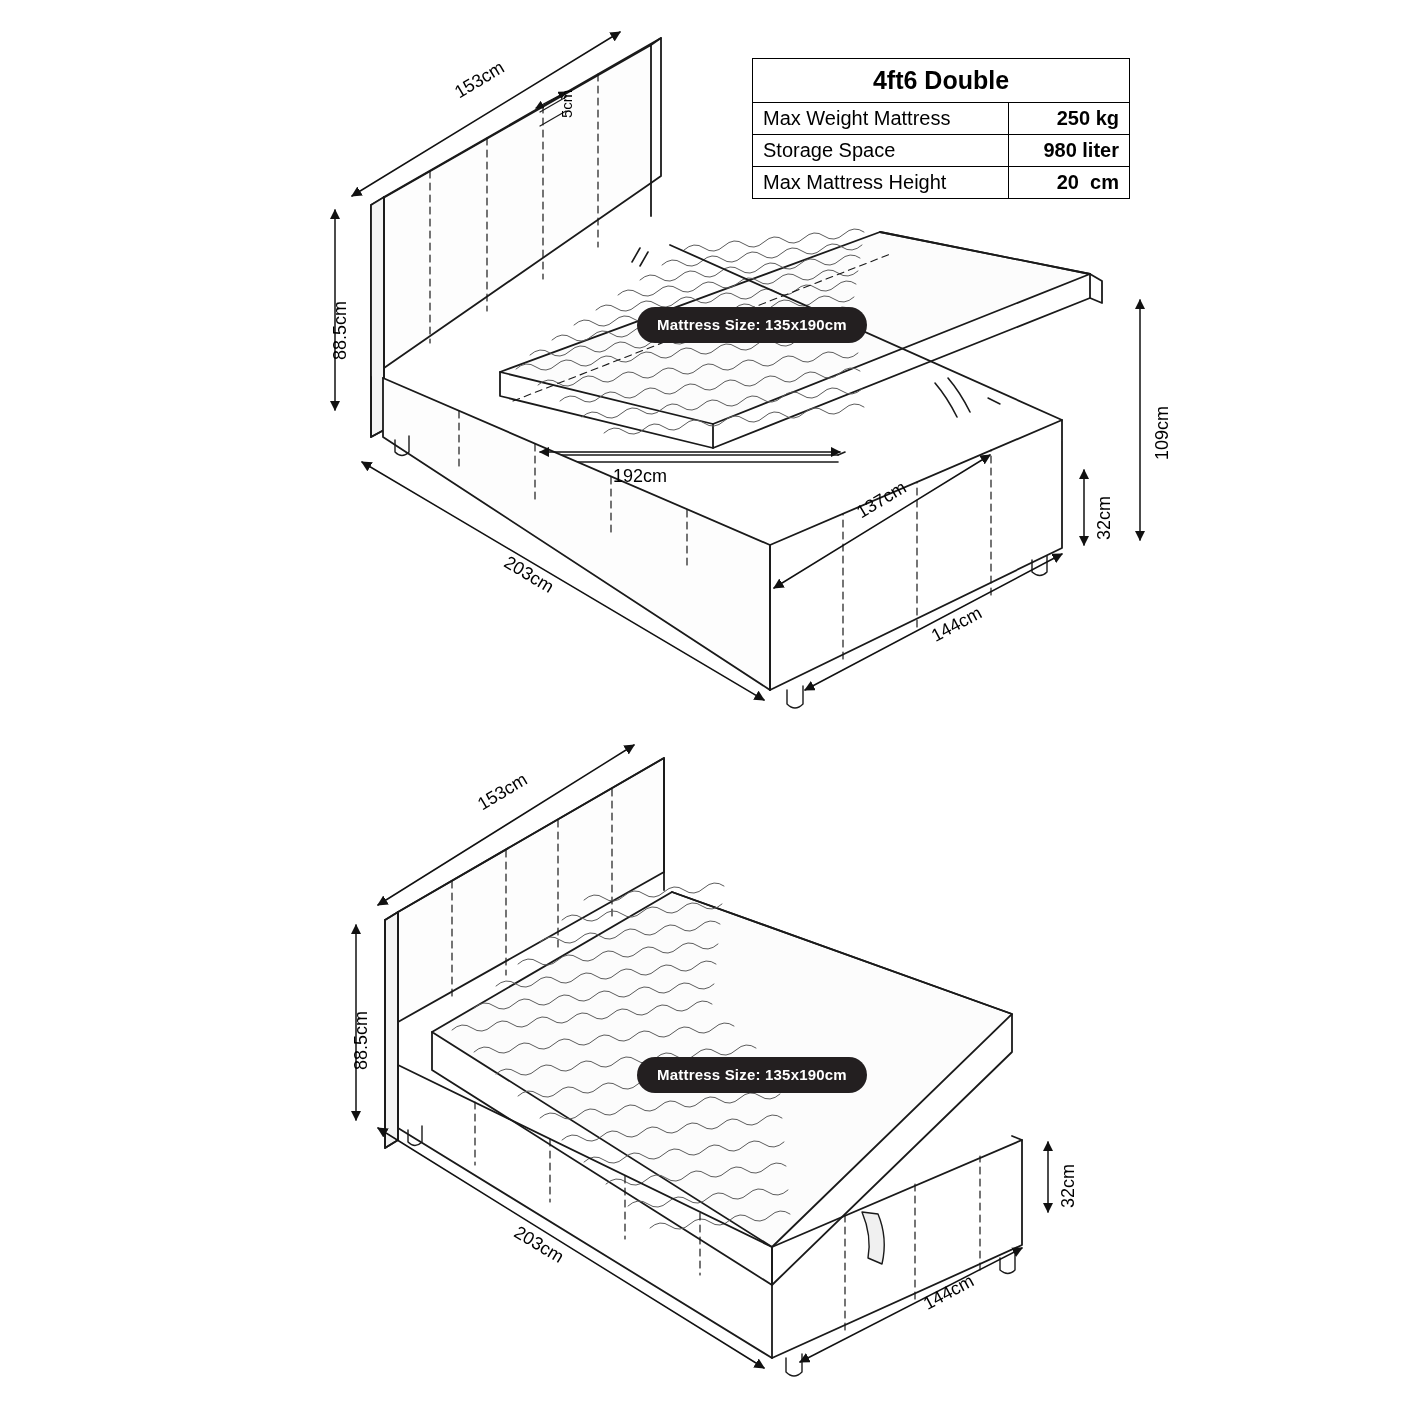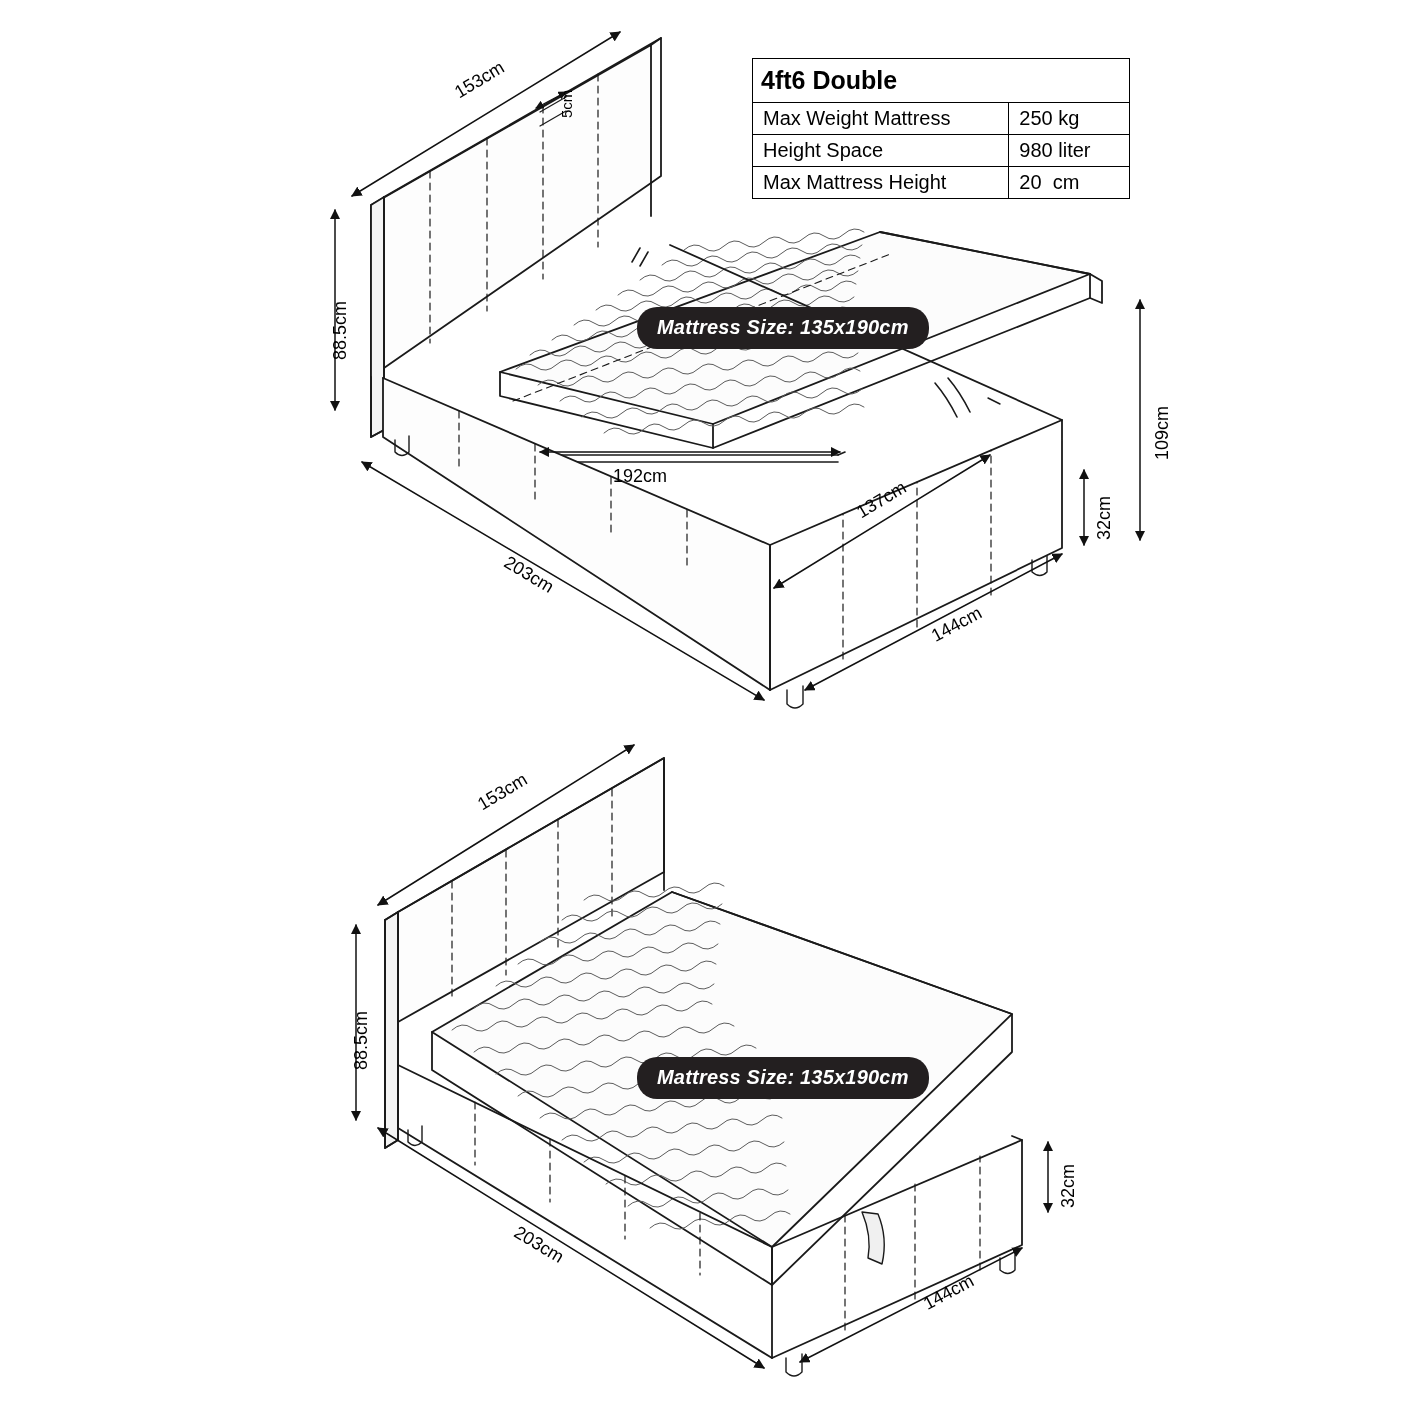--- a/index.html
+++ b/index.html
@@ -37,41 +37,40 @@
     border-collapse: collapse;
     background: #fff;
     font-size: 20px;
   }
   .spec-table td {
     border: 1.2px solid #000;
     padding: 3px 10px;
     line-height: 1.25;
   }
   .spec-title td {
-    text-align: left;
+    text-align: center;
     font-weight: bold;
     font-size: 25px;
     padding: 6px 8px;
     border-bottom: 1.4px solid #000;
   }
   .spec-label { width: 68%; }
-  .spec-value { text-align: left; white-space: pre; }
+  .spec-value { text-align: right; white-space: pre; font-weight: bold; }
 
   
   .pill {
     position: absolute;
     background: #231f20;
     color: #fff;
     font-weight: bold;
-    font-size: 20px;
+    font-size: 15px;
     border-radius: 20px;
     padding: 9px 20px 10px 20px;
     white-space: nowrap;
     letter-spacing: 0.2px;
-    font-style: italic;
   }
   #pill-top { left: 637px; top: 307px; }
   #pill-bottom { left: 637px; top: 1057px; }
 
   
   .dim {
     position: absolute;
     font-size: 18px;
     white-space: nowrap;
     color: #000;
@@ -273,21 +272,21 @@
   <table class="spec-table">
     <tbody>
       <tr class="spec-title">
         <td colspan="2">4ft6 Double</td>
       </tr>
       <tr>
         <td class="spec-label">Max Weight Mattress</td>
         <td class="spec-value">250 kg</td>
       </tr>
       <tr>
-        <td class="spec-label">Height Space</td>
+        <td class="spec-label">Storage Space</td>
         <td class="spec-value">980 liter</td>
       </tr>
       <tr>
         <td class="spec-label">Max Mattress Height</td>
         <td class="spec-value">20  cm</td>
       </tr>
     </tbody>
   </table>
 
   <div class="pill" id="pill-top">Mattress Size: 135x190cm</div>

